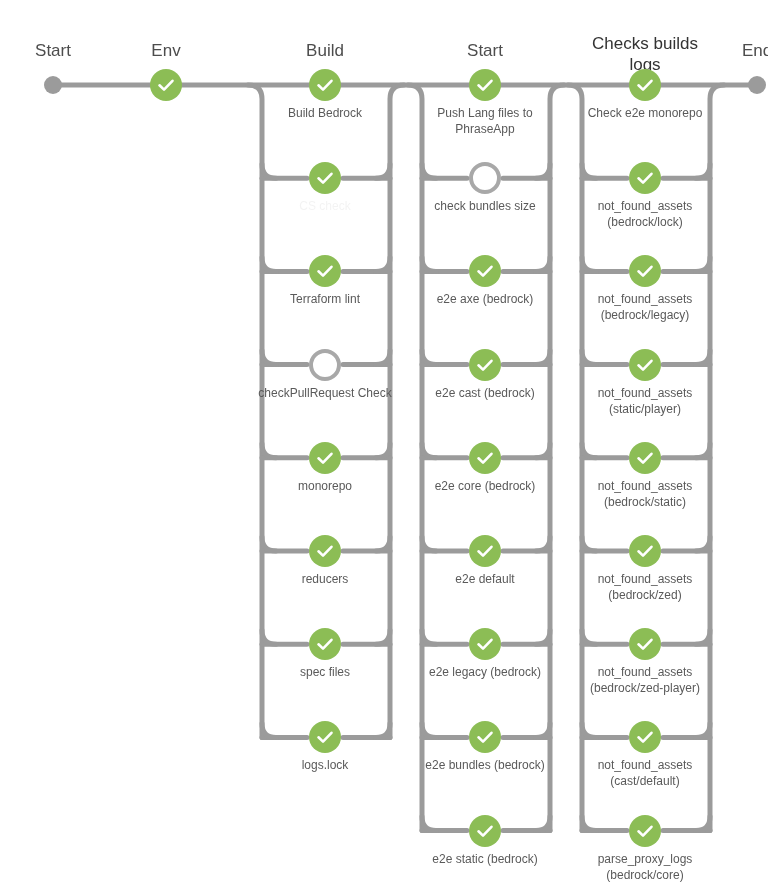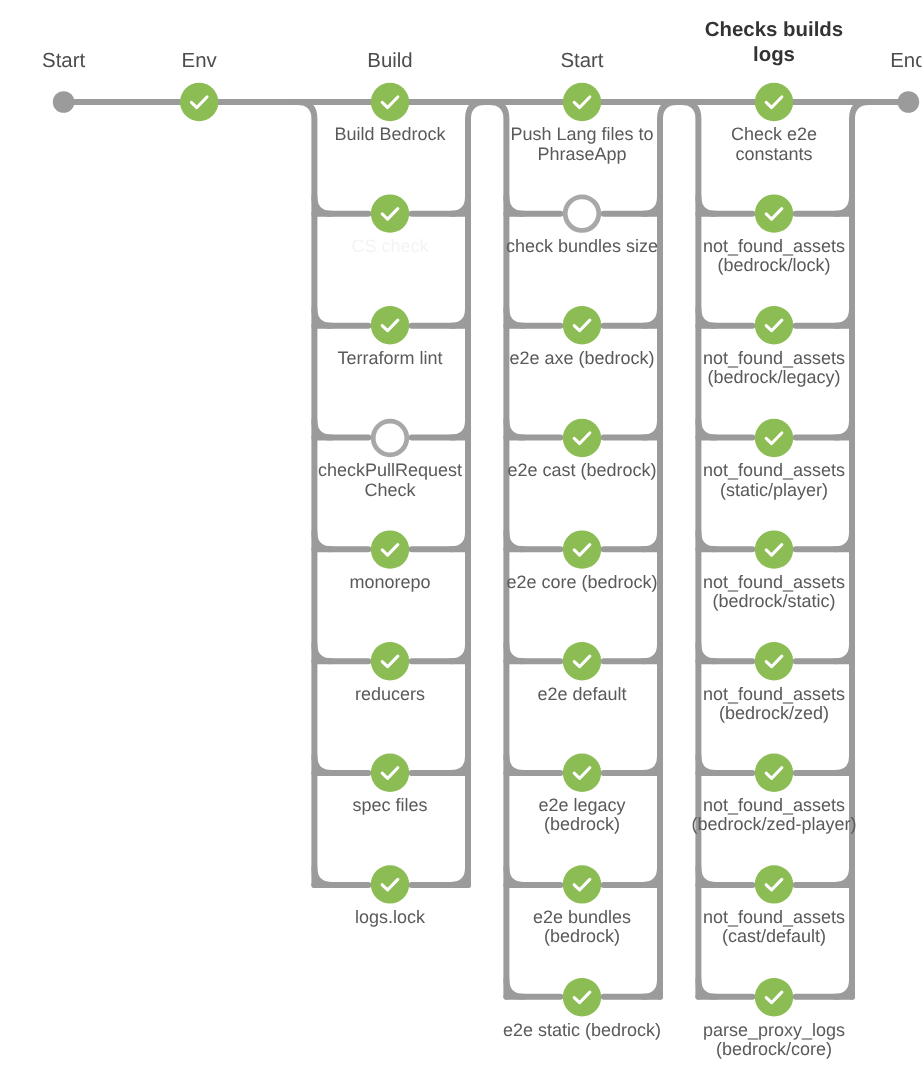--- a/index.html
+++ b/index.html
@@ -8,36 +8,36 @@
     font-family:"Liberation Sans","DejaVu Sans",sans-serif;
     color:#4a4a4a;
   }
   #stage{position:relative;width:768px;height:896px;}
   svg.rails{position:absolute;left:0;top:0;width:768px;height:896px;}
 
   .stage-label{
     position:absolute;text-align:center;font-size:17px;color:#4d4d4d;
     line-height:21px;white-space:normal;
   }
-  .stage-label.active{font-weight:bold;color:#333;}
+  .stage-label.active{font-weight:normal;color:#333;margin-top:19px;}
 
   .node{position:absolute;width:0;height:0;}
   .dot{
     position:absolute;left:-16px;top:-16px;width:32px;height:32px;border-radius:50%;
     box-sizing:border-box;
   }
   .dot.success{background:#8cbd55;}
   .dot.pending{background:#ffffff;border:4px solid #a8a8a8;}
   .dot.terminal{
     left:-9px;top:-9px;width:18px;height:18px;background:#9b9b9b;border:0;
   }
   .dot svg{display:block;}
   .node-label{
     position:absolute;left:-70px;top:20px;width:140px;text-align:center;
-    font-size:15px;line-height:16px;color:#5a5a5a;
+    font-size:12px;line-height:16px;color:#5a5a5a;
   }
   .node-label.fading{color:rgba(90,90,90,0.07);}
 </style>
 </head>
 <body>
 
 <div id="stage">
 
   <svg class="rails" viewBox="0 0 768 896" xmlns="http://www.w3.org/2000/svg">
       <path d="M 53 85 H 757" fill="none" stroke="#9b9b9b" stroke-width="5" stroke-linecap="round" stroke-linejoin="round"></path>
@@ -290,21 +290,21 @@
           </svg>
         </div>
         <div class="node-label">e2e static (bedrock)</div>
       </div>
       <div class="node" style="left: 645px; top: 85px;">
         <div class="dot success">
           <svg width="32" height="32" viewBox="0 0 32 32">
             <path d="M9.5 16.3 L14 20.6 L22.5 11.8" fill="none" stroke="#ffffff" stroke-width="2.6" stroke-linecap="round" stroke-linejoin="round"></path>
           </svg>
         </div>
-        <div class="node-label">Check e2e constants</div>
+        <div class="node-label">Check e2e monorepo</div>
       </div>
       <div class="node" style="left: 645px; top: 178.2px;">
         <div class="dot success">
           <svg width="32" height="32" viewBox="0 0 32 32">
             <path d="M9.5 16.3 L14 20.6 L22.5 11.8" fill="none" stroke="#ffffff" stroke-width="2.6" stroke-linecap="round" stroke-linejoin="round"></path>
           </svg>
         </div>
         <div class="node-label">not_found_assets (bedrock/lock)</div>
       </div>
       <div class="node" style="left: 645px; top: 271.4px;">

